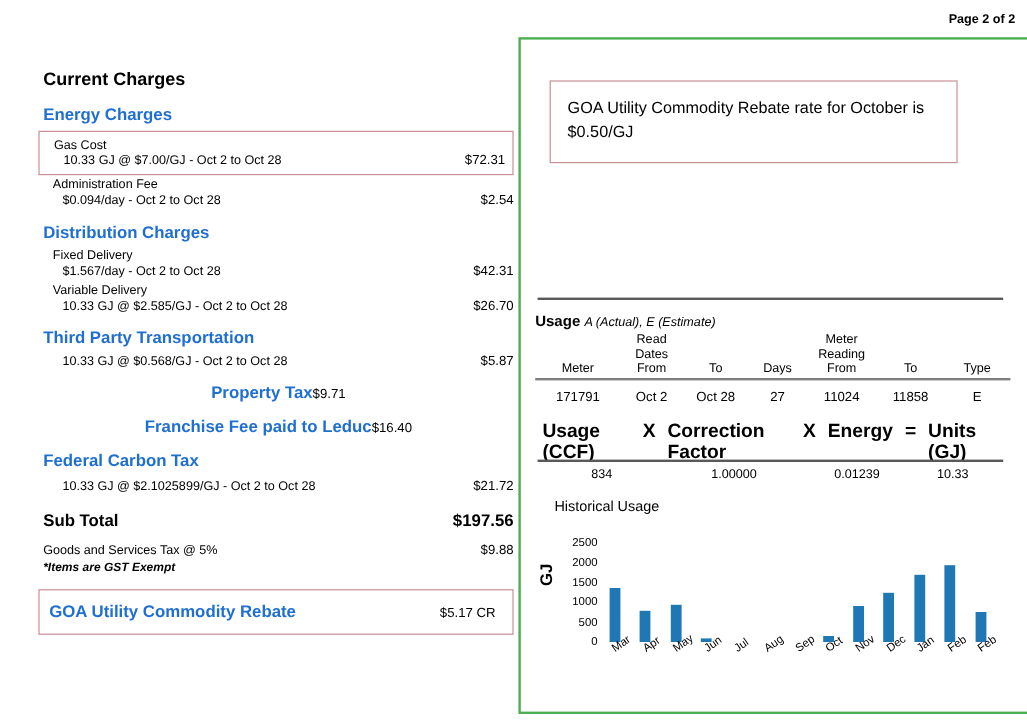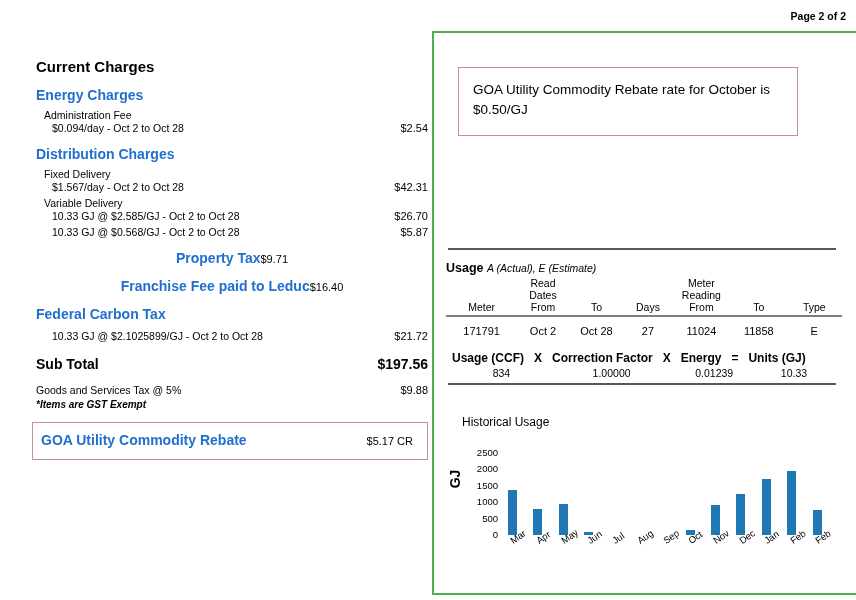--- a/index.html
+++ b/index.html
@@ -230,21 +230,21 @@
   .conv {
     position: absolute;
     left: 18px;
     top: 318px;
     width: 380px;
   }
   .conv-head {
     display: flex;
     justify-content: flex-start;
     align-items: baseline;
-    font-size: 12px;
+    font-size: 16px;
     font-weight: bold;
     gap: 10px;
   }
   .conv-vals {
     display: flex;
     font-size: 10.5px;
     margin-top: 2px;
   }
   .conv-vals span { text-align: center; }
 
@@ -328,20 +328,27 @@
 </style>
 </head>
 <body>
 
 <div class="left-col">
 
   <div class="section-title">Current Charges</div>
 
   <div class="blue-head">Energy Charges</div>
 
+  <div class="hl-box">
+    <div class="sub-label">Gas Cost</div>
+    <div class="line-row">
+      <span class="desc">10.33 GJ @ $7.00/GJ - Oct 2 to Oct 28</span>
+      <span class="amt">$72.31</span>
+    </div>
+  </div>
 
   <div class="sub-label">Administration Fee</div>
   <div class="line-row">
     <span class="desc">$0.094/day - Oct 2 to Oct 28</span>
     <span class="amt">$2.54</span>
   </div>
 
   <div class="blue-head" style="margin-top:12px">Distribution Charges</div>
 
   <div class="sub-label">Fixed Delivery</div>
@@ -349,20 +356,21 @@
     <span class="desc">$1.567/day - Oct 2 to Oct 28</span>
     <span class="amt">$42.31</span>
   </div>
 
   <div class="sub-label">Variable Delivery</div>
   <div class="line-row">
     <span class="desc">10.33 GJ @ $2.585/GJ - Oct 2 to Oct 28</span>
     <span class="amt">$26.70</span>
   </div>
 
+  <div class="blue-head" style="margin-top:12px">Third Party Transportation</div>
   <div class="line-row">
     <span class="desc">10.33 GJ @ $0.568/GJ - Oct 2 to  Oct 28</span>
     <span class="amt">$5.87</span>
   </div>
 
   <div class="blue-head-row" style="margin-top:12px">
     <span class="lbl">Property Tax</span>
     <span class="amt">$9.71</span>
   </div>
 

